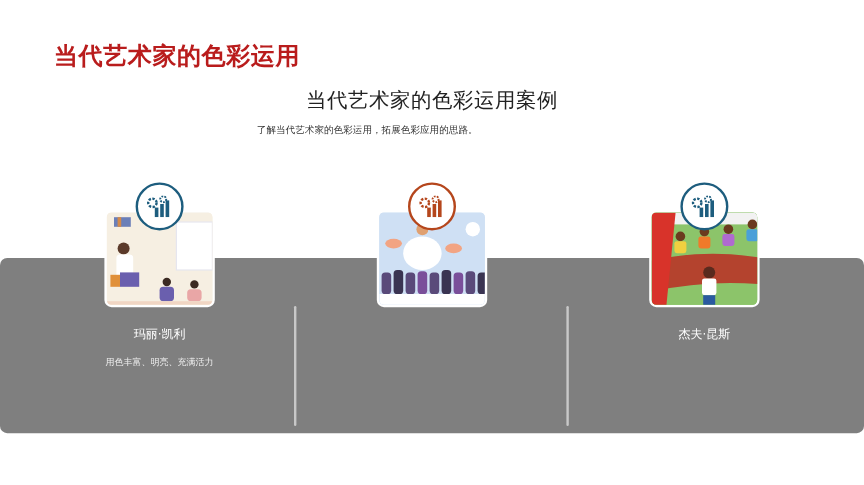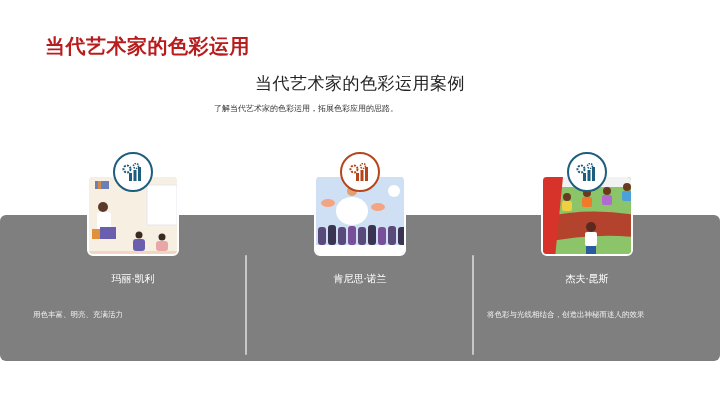--- a/index.html
+++ b/index.html
@@ -41,21 +41,21 @@
       width: 40px; height: 40px; border-radius: 50%; background: #ffffff;
       border: 2.5px solid #1d5d7e; display: flex; align-items: center; justify-content: center;
       z-index: 3;
     }
     .icon-circle.orange { border-color: #b5461c; }
     .name {
       position: absolute; top: 122px; left: 0; width: 100%; text-align: center;
       color: #ffffff; font-size: 10px; font-weight: normal;
     }
     .desc {
-      position: absolute; top: 158px; left: 15px; width: calc(100% - 30px); 
+      position: absolute; top: 145px; left: 15px; width: calc(100% - 30px); text-align: center;
       color: #f0f0f0; font-size: 7.5px; line-height: 14px;
     }
     svg { display: block; }
   </style>
 </head>
 <body>
 
 <div class="page-title">当代艺术家的色彩运用</div>
 <div class="section-title">当代艺术家的色彩运用案例</div>
 <div class="section-subtitle">了解当代艺术家的色彩运用，拓展色彩应用的思路。</div>
@@ -120,21 +120,20 @@
         <rect x="32" y="49" width="8" height="19" rx="3" fill="#7a4f9a"></rect>
         <rect x="42" y="50" width="8" height="18" rx="3"></rect>
         <rect x="52" y="48" width="8" height="20" rx="3" fill="#3a3452"></rect>
         <rect x="62" y="50" width="8" height="18" rx="3" fill="#7a4f9a"></rect>
         <rect x="72" y="49" width="8" height="19" rx="3"></rect>
         <rect x="82" y="50" width="8" height="18" rx="3" fill="#3a3452"></rect>
       </g>
       <rect x="0" y="68" width="92" height="13" fill="#ffffff"></rect>
     </svg>
   </div>
-  <div class="name">肯尼思·诺兰</div>
 </div>
 
 <div class="card" style="left:472px;">
   <div class="icon-circle">
     <svg width="22" height="18" viewBox="0 0 22 18">
       <circle cx="5" cy="6" r="3.5" fill="none" stroke="#1d5d7e" stroke-width="2" stroke-dasharray="2 1.2"></circle>
       <circle cx="14" cy="3" r="2.5" fill="none" stroke="#1d5d7e" stroke-width="1.6" stroke-dasharray="1.5 1"></circle>
       <rect x="7" y="10" width="3" height="8" fill="#1d5d7e"></rect>
       <rect x="11.5" y="7" width="3" height="11" fill="#1d5d7e"></rect>
       <rect x="16" y="4" width="3" height="14" fill="#1d5d7e"></rect>
@@ -153,14 +152,13 @@
       <circle cx="64" cy="14" r="4" fill="#6b3a1e"></circle>
       <rect x="59" y="18" width="10" height="10" rx="2" fill="#b06ad0"></rect>
       <circle cx="84" cy="10" r="4" fill="#6b3a1e"></circle>
       <rect x="79" y="14" width="10" height="10" rx="2" fill="#4aa0d8"></rect>
       <circle cx="48" cy="50" r="5" fill="#5a2a1e"></circle>
       <rect x="42" y="55" width="12" height="14" rx="2" fill="#ffffff"></rect>
       <rect x="43" y="69" width="10" height="12" fill="#2a5aa0"></rect>
     </svg>
   </div>
   <div class="name">杰夫·昆斯</div>
-  <div class="desc">将色彩与光线相结合，创造出神秘而迷人的效果</div>
 </div>
 
 </body></html>

